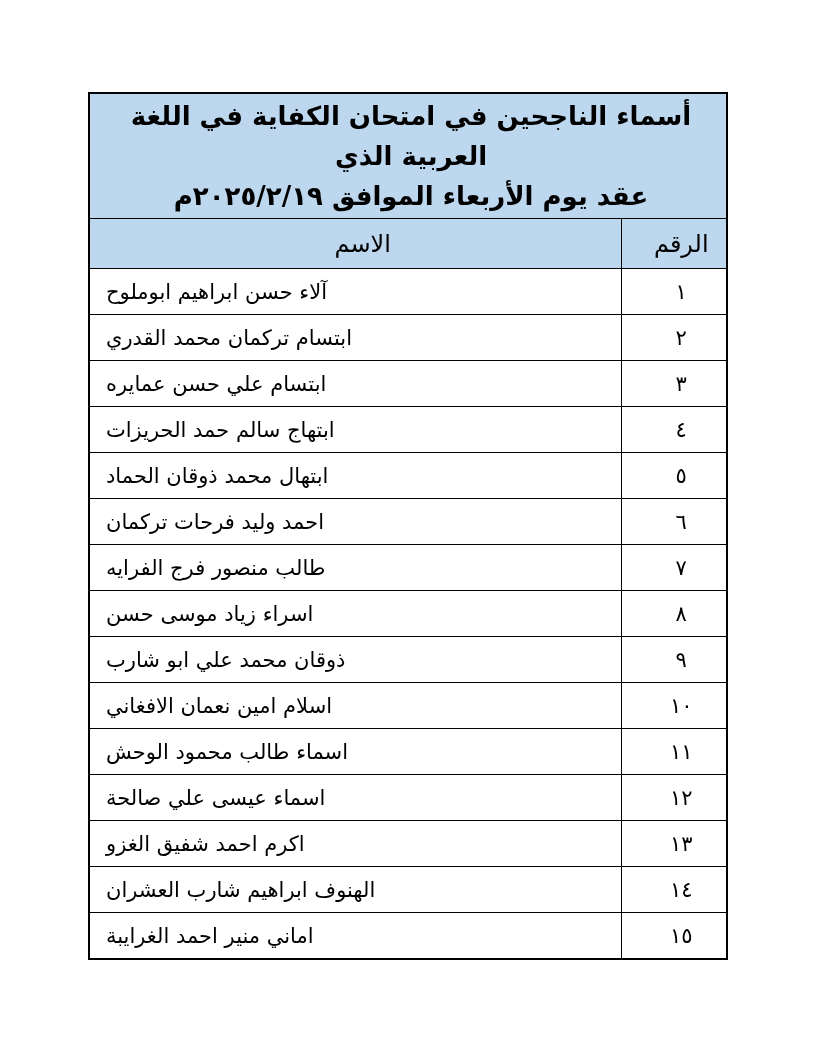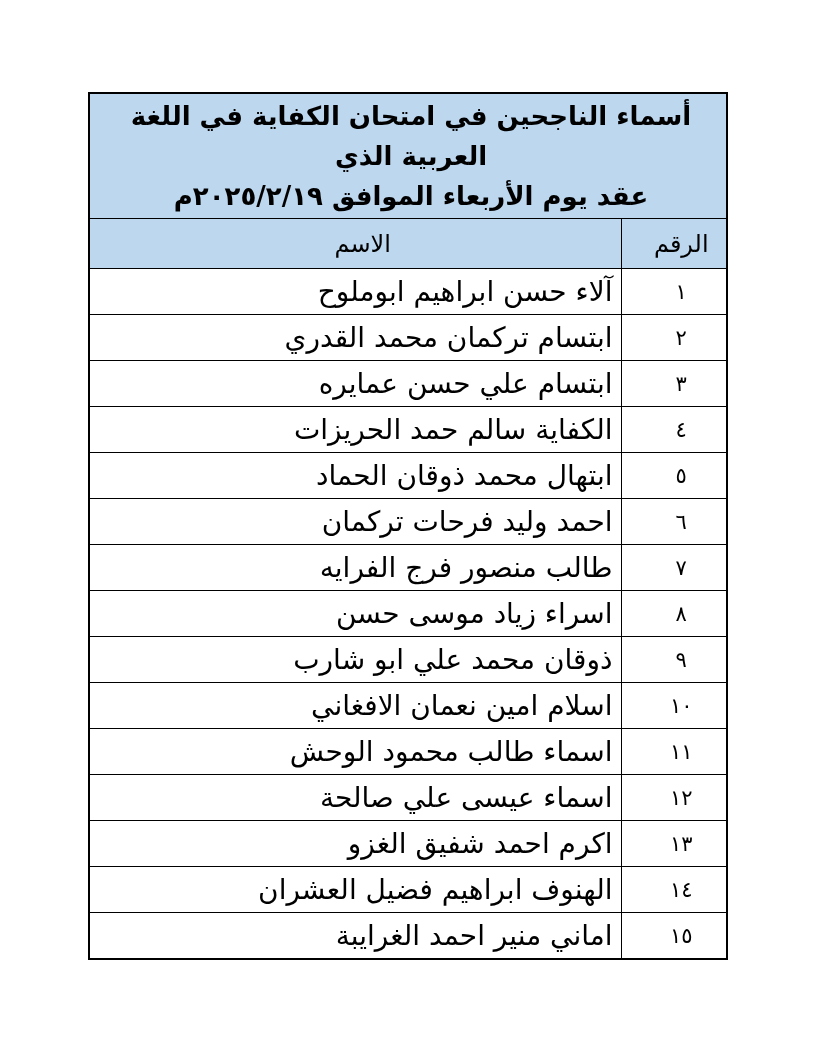--- a/index.html
+++ b/index.html
@@ -48,23 +48,23 @@
     text-align:center;
     font-weight:normal;
     font-size:24px;
   }
   .num-cell{
     height:43px;
     text-align:center;
     font-size:21px;
   }
   .name-cell{
-    text-align:right;
+    text-align:left;
     padding:0 8px;
-    font-size:28px;
+    font-size:21px;
   }
 </style>
 </head>
 <body>
 
 <div class="table-wrap">
   <table class="results" dir="rtl">
     <colgroup>
       <col class="num-col">
       <col class="name-col">
@@ -87,21 +87,21 @@
         <tr>
     <td class="num-cell">٢</td>
     <td class="name-cell">ابتسام تركمان محمد القدري</td>
   </tr>
         <tr>
     <td class="num-cell">٣</td>
     <td class="name-cell">ابتسام علي حسن عمايره</td>
   </tr>
         <tr>
     <td class="num-cell">٤</td>
-    <td class="name-cell">الكفاية سالم حمد الحريزات</td>
+    <td class="name-cell">ابتهاج سالم حمد الحريزات</td>
   </tr>
         <tr>
     <td class="num-cell">٥</td>
     <td class="name-cell">ابتهال محمد ذوقان الحماد</td>
   </tr>
         <tr>
     <td class="num-cell">٦</td>
     <td class="name-cell">احمد وليد فرحات تركمان</td>
   </tr>
         <tr>
@@ -127,21 +127,21 @@
         <tr>
     <td class="num-cell">١٢</td>
     <td class="name-cell">اسماء عيسى علي صالحة</td>
   </tr>
         <tr>
     <td class="num-cell">١٣</td>
     <td class="name-cell">اكرم احمد شفيق الغزو</td>
   </tr>
         <tr>
     <td class="num-cell">١٤</td>
-    <td class="name-cell">الهنوف ابراهيم فضيل العشران</td>
+    <td class="name-cell">الهنوف ابراهيم شارب العشران</td>
   </tr>
         <tr>
     <td class="num-cell">١٥</td>
     <td class="name-cell">اماني منير احمد الغرايبة</td>
   </tr>
       </tbody>
   </table>
 </div>
 
 </body></html>

